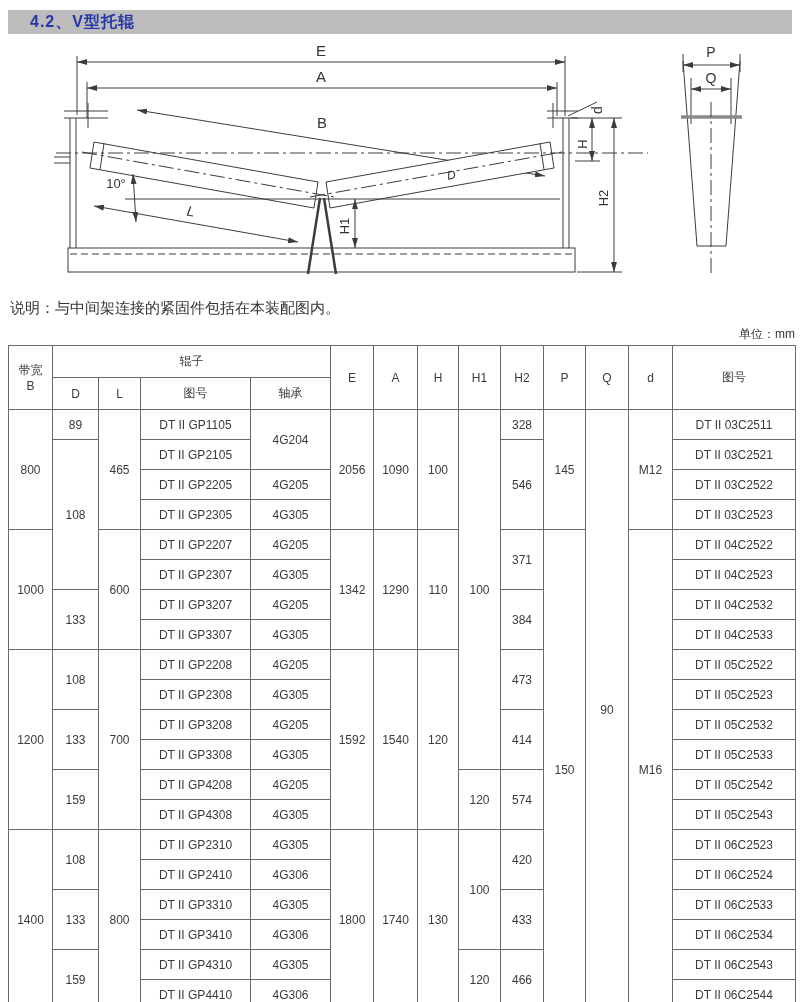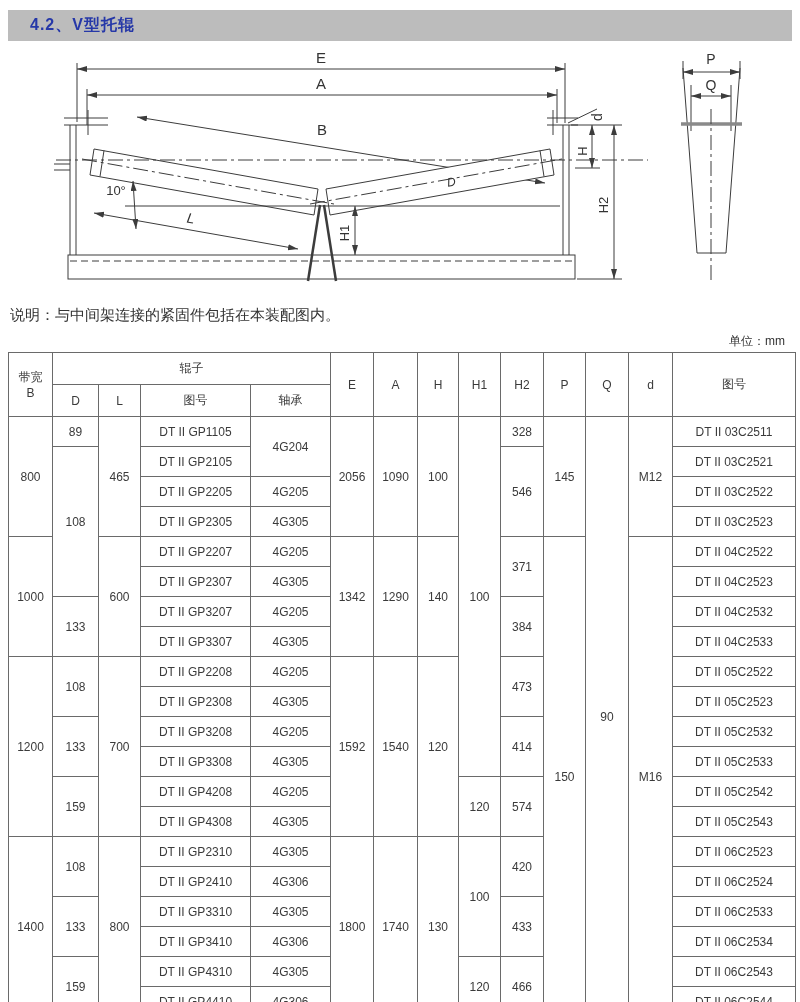--- a/index.html
+++ b/index.html
@@ -1,27 +1,27 @@
 <!DOCTYPE html>
 <html style="--accent: #2638a8; --bar: #bcbcbc; --tbord: #6a6a6a; --txt: #3a3a3a;"><head>
 <meta charset="utf-8">
 <style>
   :root{
     --accent:#2638a8; --bar:#bcbcbc; --line:#3c3c3c; --tbord:#6a6a6a; --txt:#3a3a3a;
   }
   *{box-sizing:border-box;margin:0;padding:0;}
   html,body{background:#fff;font-family:"Liberation Sans",sans-serif;color:var(--txt);}
   .page{width:800px;height:1002px;background:#fff;position:relative;overflow:hidden;}
-  .title-bar{margin:10px 8px 0 8px;height:31px;background:var(--bar);
+  .title-bar{margin:10px 8px 0 8px;height:24px;background:var(--bar);
     display:flex;align-items:center;padding-left:22px;}
   .title-bar span{color:var(--accent);font-weight:bold;font-size:16px;letter-spacing:1px;}
   .diagram{margin:2px 0 0 0;}
   svg text{font-family:"Liberation Sans",sans-serif;fill:#333;}
   .note{font-size:15px;color:#333;margin:4px 0 0 10px;}
-  .unit{font-size:12px;color:#333;text-align:right;margin:8px 15px 2px 0;}
+  .unit{font-size:12px;color:#333;text-align:right;margin:8px 5px 2px 0;}
   table.spec{border-collapse:collapse;margin-left:8px;width:787px;table-layout:fixed;}
   table.spec th,table.spec td{
     border:1px solid var(--tbord);font-size:12px;font-weight:normal;
     text-align:center;vertical-align:middle;padding:0;color:var(--txt);
     overflow:hidden;white-space:nowrap;}
   table.spec thead tr{height:32px;}
   table.spec tbody tr{height:30px;}
 </style>
 </head>
 <body>
@@ -206,21 +206,21 @@
           <td>4G305</td>
           <td>DT II 03C2523</td>
         </tr>
         <tr>
           <td rowspan="4">1000</td>
           <td rowspan="4">600</td>
           <td>DT II GP2207</td>
           <td>4G205</td>
           <td rowspan="4">1342</td>
           <td rowspan="4">1290</td>
-          <td rowspan="4">140</td>
+          <td rowspan="4">110</td>
           <td rowspan="2">371</td>
           <td rowspan="16">150</td>
           <td rowspan="16">M16</td>
           <td>DT II 04C2522</td>
         </tr>
         <tr>
           <td>DT II GP2307</td>
           <td>4G305</td>
           <td>DT II 04C2523</td>
         </tr>

